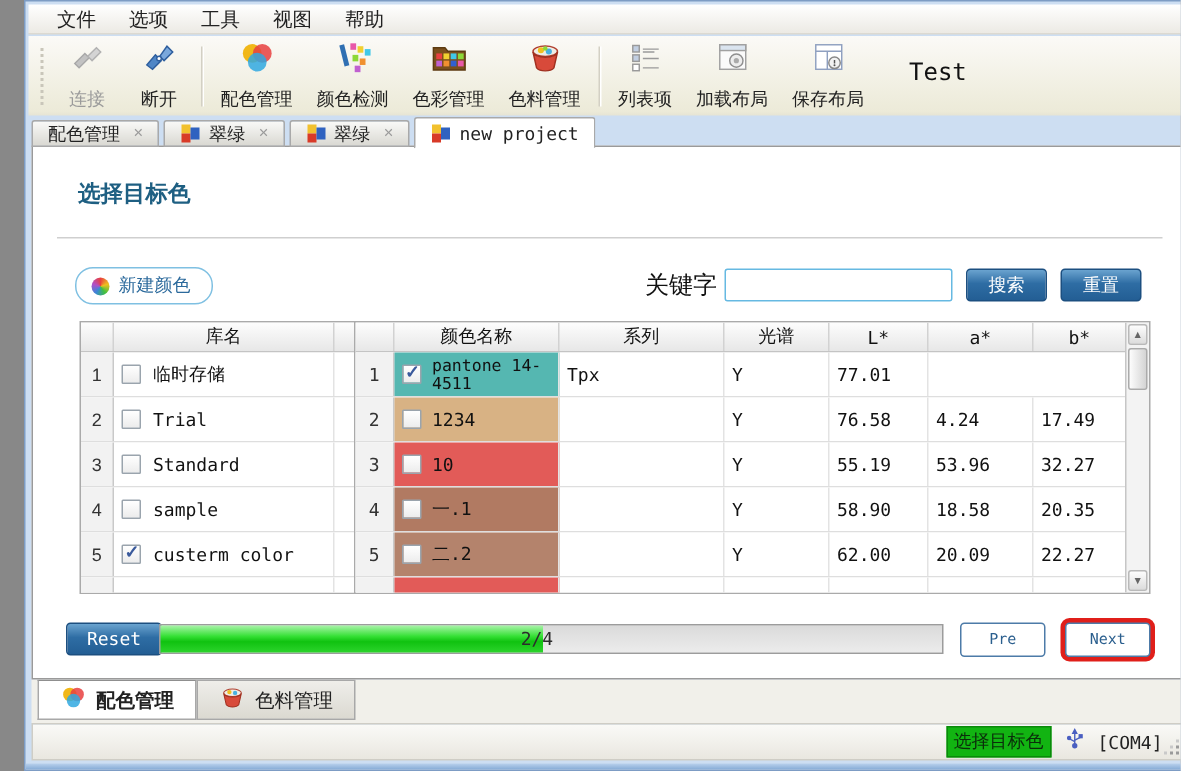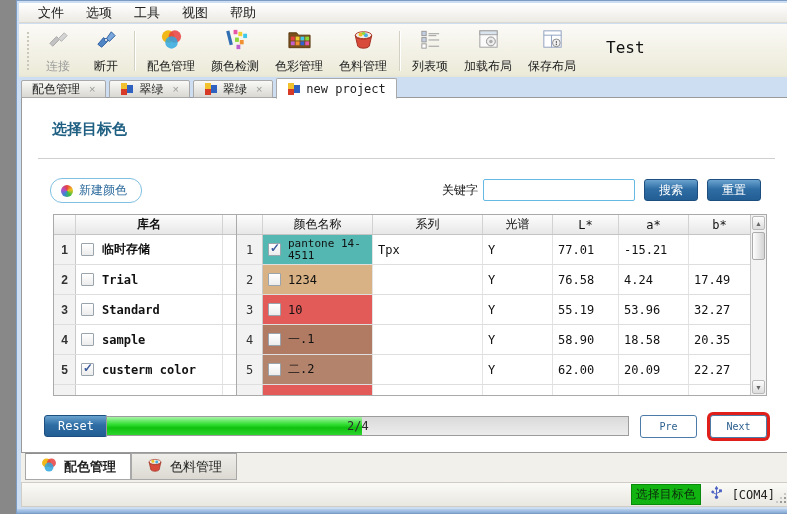--- a/index.html
+++ b/index.html
@@ -48,39 +48,39 @@
   .page-title { position:absolute; left:30px; top:22px; font-size:15px; font-weight:bold; color:#1e5f82; }
   .divider { position:absolute; left:16px; right:14px; top:60px; height:1px; background:#cfcfcf; }
 
   .btn-outline { position:absolute; left:28px; top:80px; height:25px; padding:0 14px 0 10px;
                  display:flex; align-items:center; gap:6px; background:#fff;
                  border:1px solid #7fc0e2; border-radius:12px; font-size:12px; color:#2c6a9c; cursor:pointer; }
   .color-wheel { width:12px; height:12px; border-radius:50%;
                  background:conic-gradient(#e84040,#f0c020,#3fc040,#3a86d8,#b050c8,#e84040); }
 
   .search-group { position:absolute; right:28px; top:80px; height:24px; display:flex; align-items:center; }
-  .kw-label { font-size:12px; color:#111; margin-right:5px; }
+  .kw-label { font-size:16px; color:#111; margin-right:5px; }
   .kw-input { width:152px; height:22px; border:1px solid #66b9e2; border-radius:2px;
               font-size:12px; padding:0 4px; outline:none; }
   .btn-blue { height:22px; min-width:54px; margin-left:9px; border:1px solid #1c4f80; border-radius:3px;
               background:linear-gradient(180deg,#6aa3cf,#2e6da4 45%,#235e94);
               color:#fff; font-size:12px; display:flex; align-items:center; justify-content:center; cursor:pointer; }
 
   
   .tbl { position:absolute; background:#fff; border:1px solid #aaa; overflow:hidden; }
   .tbl-head { display:flex; height:20px; background:linear-gradient(180deg,#fdfdfd,#e7e7e7);
               border-bottom:1px solid #c4c4c4; }
   .hcell { display:flex; align-items:center; justify-content:center; font-size:12px; color:#111;
            border-right:1px solid #d2d2d2; }
   .trow { display:flex; height:30px; border-bottom:1px solid #dedede; background:#fff; }
   .cell { display:flex; align-items:center; padding:0 5px; font-size:12px; color:#111;
           border-right:1px solid #e3e3e3; overflow:hidden; }
   .numcell { justify-content:center; background:#f2f2f2; border-right:1px solid #c9c9c9; color:#333; }
 
-  .lib-tbl { left:31px; top:116px; width:189px; height:182px;font-weight:bold; }
+  .lib-tbl { left:31px; top:116px; width:189px; height:182px; }
   .l-num { width:22px; flex:0 0 22px; } .l-name { width:147px; flex:0 0 147px; }
 
   .col-tbl { left:214px; top:116px; width:531px; height:182px; }
   .col-body { position:absolute; left:0; top:0; right:16px; bottom:0; }
   .c-num{width:26px;flex:0 0 26px} .c-name{width:110px;flex:0 0 110px}
   .c-series{width:110px;flex:0 0 110px} .c-spec{width:70px;flex:0 0 70px}
   .c-l{width:66px;flex:0 0 66px} .c-a{width:70px;flex:0 0 70px} .c-b{width:62px;flex:0 0 62px}
   .swatch-cell .name-text { margin-left:7px; font-family:"DejaVu Sans Mono", monospace; }
   .small-text { font-size:11px; line-height:12px; }
 
@@ -359,21 +359,20 @@
 
         <div class="trow">
           <div class="cell numcell c-num mono">1</div>
           <div class="cell c-name swatch-cell" style="background: rgb(85, 183, 177);">
             <span class="checkbox" data-checked="true"></span>
             <span class="name-text small-text">pantone 14-4511</span>
           </div>
           <div class="cell c-series mono">Tpx</div>
           <div class="cell c-spec mono">Y</div>
           <div class="cell c-l mono">77.01</div>
-          <div class="cell c-a mono">-15.21</div>
         </div>
 
         <div class="trow">
           <div class="cell numcell c-num mono">2</div>
           <div class="cell c-name swatch-cell" style="background: rgb(216, 178, 132);">
             <span class="checkbox" data-checked="false"></span>
             <span class="name-text">1234</span>
           </div>
           <div class="cell c-series mono"></div>
           <div class="cell c-spec mono">Y</div>

